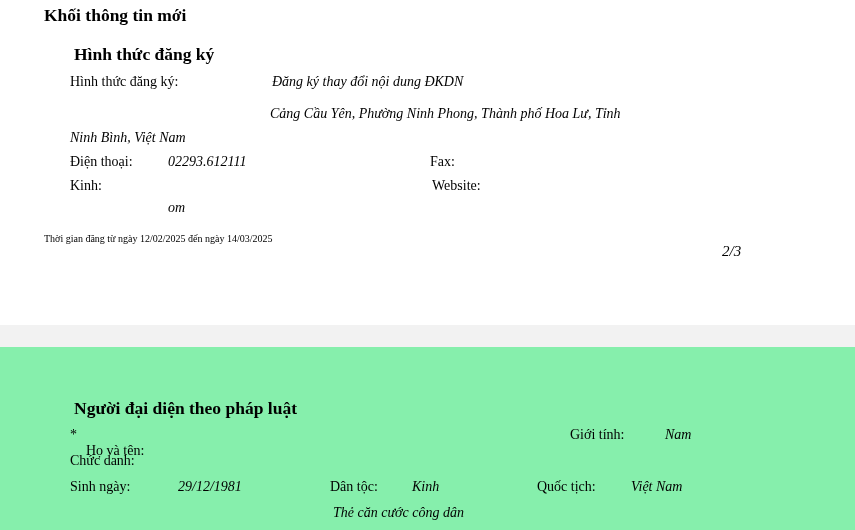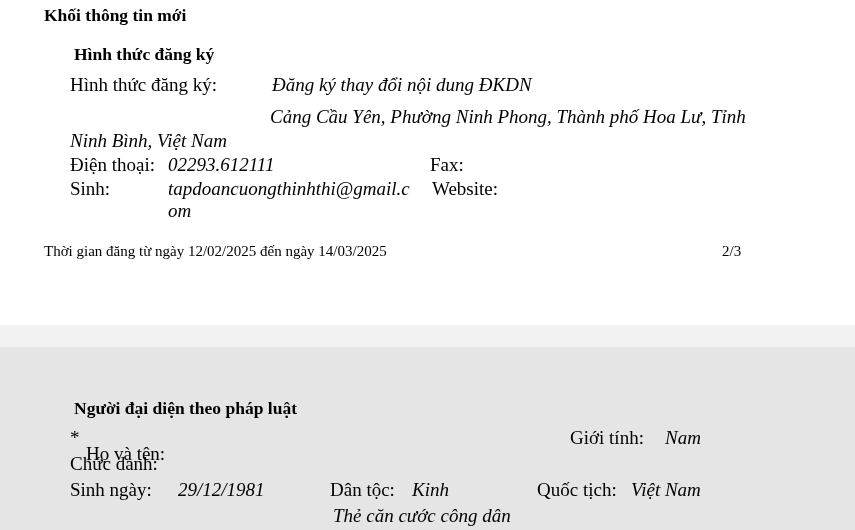--- a/index.html
+++ b/index.html
@@ -35,40 +35,40 @@
     width: 855px;
     height: 22px;
     background: #f2f2f2;
   }
   .section-bottom {
     position: absolute;
     left: 0;
     top: 347px;
     width: 855px;
     height: 183px;
-    background: #e5e5e5;
+    background: #86efac;
     font-family: Liberation Serif, serif;
   }
   .heading-1 {
     position: absolute;
     left: 44px;
     top: 5px;
     font-size: 17.5px;
     font-weight: bold;
   }
   .heading-2 {
     position: absolute;
     left: 74px;
     top: 44px;
     font-size: 17.5px;
     font-weight: bold;
   }
   .row {
     position: absolute;
-    font-size: 19px;
+    font-size: 14px;
     white-space: nowrap;
   }
   .lbl {
     font-weight: normal;
   }
   .lbl-b {
     font-weight: bold;
   }
   .val {
     font-style: italic;
@@ -81,28 +81,29 @@
   .r-phone-label { left: 70px; top: 154px; }
   .r-phone-value { left: 168px; top: 154px; }
   .r-fax-label { left: 430px; top: 154px; }
   .r-email-label { left: 70px; top: 178px; }
   .r-email-value { left: 168px; top: 178px; }
   .r-email-value2 { left: 168px; top: 200px; }
   .r-web-label { left: 432px; top: 178px; }
   .footer-left {
     position: absolute;
     left: 44px;
-    top: 243px;
-    font-size: 15px;
+    top: 233px;
+    font-size: 10px;
   }
   .footer-right {
     position: absolute;
     left: 722px;
     top: 243px;
     font-size: 15px;
+    font-style: italic;
   }
   .heading-3 {
     position: absolute;
     left: 74px;
     top: 51px;
     font-size: 17.5px;
     font-weight: bold;
   }
   .r-name-star { left: 70px; top: 80px; }
   .r-name-label { left: 86px; top: 96px; }
@@ -135,22 +136,21 @@
     <div class="row r-form-value val">Đăng ký thay đổi nội dung ĐKDN</div>
 
     <div class="row r-addr-value val">Cảng Cầu Yên, Phường Ninh Phong, Thành phố Hoa Lư, Tỉnh</div>
     <div class="row r-addr-value2 val">Ninh Bình, Việt Nam</div>
 
     <div class="row r-phone-label lbl">Điện thoại:</div>
     <div class="row r-phone-value val">02293.612111</div>
 
     <div class="row r-fax-label lbl">Fax:</div>
 
-    <div class="row r-email-label lbl">Sinh:</div>
-    <div class="row r-email-value val">tapdoancuongthinhthi@gmail.c</div>
+    <div class="row r-email-label lbl">Kinh:</div>
     <div class="row r-email-value2 val">om</div>
 
     <div class="row r-web-label lbl">Website:</div>
 
     <div class="footer-left">Thời gian đăng  từ ngày 12/02/2025 đến ngày 14/03/2025</div>
     <div class="footer-right">2/3</div>
 
   </div>
 
   <div class="gap"></div>

